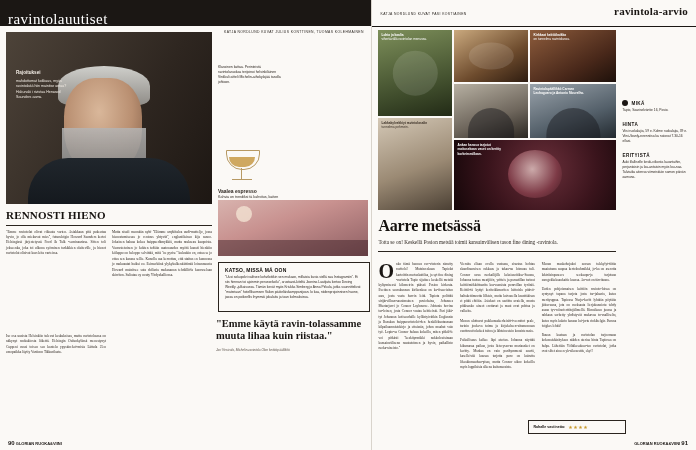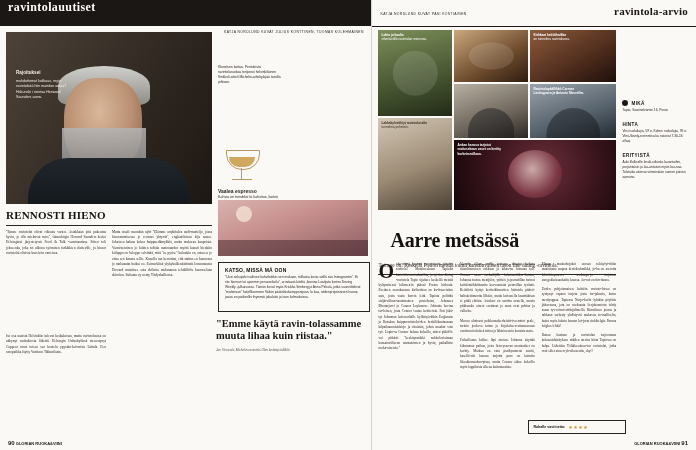--- a/index.html
+++ b/index.html
@@ -13,22 +13,22 @@
   .page{position:relative;height:450px;background:#fbf9f6;overflow:hidden;}
   .page-left{width:372px;border-right:1px solid #d9d4cc;}
   .page-right{width:324px;}
 
   
   .masthead{
     position:absolute;left:0;top:0;width:372px;height:26px;
     background:#1b1714;color:#fff;
   }
   .masthead .mh-title{
-    position:absolute;left:8px;top:0;font-size:12px;letter-spacing:.4px;
-    font-family:"Liberation Serif",serif;font-weight:bold;
+    position:absolute;left:8px;top:11px;font-size:15px;letter-spacing:.4px;
+    font-family:"Liberation Serif",serif;font-weight:normal;
   }
 
   .kicker-right{
     position:absolute;top:30px;font-size:3.4px;letter-spacing:.4px;
     color:#2a2520;text-transform:uppercase;font-family:"Liberation Sans",sans-serif;
   }
   .kicker-a{left:224px;width:140px;}
 
   
   .hero{
@@ -153,21 +153,21 @@
   .ph5{left:152px;top:54px;width:86px;height:54px;background:linear-gradient(160deg,#9aa3ab,#54606a 60%,#232a30);}
   .ph6{left:0;top:88px;width:74px;height:92px;background:linear-gradient(160deg,#d4c8b6,#9b8a74 55%,#4b4034);}
   .ph7{left:76px;top:110px;width:162px;height:70px;background:radial-gradient(circle at 55% 40%,#6a2f3a 0%,#3a141c 55%,#150709 100%);}
   .ph7 .plate{position:absolute;left:54px;top:10px;width:54px;height:48px;border-radius:50%;background:radial-gradient(circle at 45% 40%,#caa,#7d3a46 60%,#431a22);}
   .ph .dish{position:absolute;left:50%;top:50%;transform:translate(-50%,-50%);width:60%;height:52%;border-radius:50%;background:rgba(255,255,255,.12);}
   .ph .person{position:absolute;left:50%;bottom:0;transform:translateX(-50%);width:62%;height:56%;border-radius:36px 36px 0 0;background:rgba(20,20,25,.45);}
 
   .aarre{
     position:absolute;left:6px;top:218px;width:238px;
   }
-  .aarre h1{margin:12px;font-size:20px;line-height:1;letter-spacing:-.2px;}
+  .aarre h1{margin:0;font-size:16px;line-height:1;letter-spacing:-.2px;}
   .aarre .deck{margin-top:5px;font-size:5.2px;line-height:1.45;color:#2d2620;}
   .aarre .deck-rule{margin-top:4px;height:1px;background:#2a241e;}
 
   .cols3{position:absolute;left:6px;top:262px;width:238px;display:flex;gap:7px;}
   .c3{width:74.6px;font-size:3.4px;line-height:1.55;text-align:justify;color:#2d2620;}
   .c3 p{margin:0 0 4px 0;}
   .dropcap{
     float:left;font-size:20px;line-height:.82;font-weight:bold;margin:1px 2px 0 0;color:#1b1714;
   }
 

